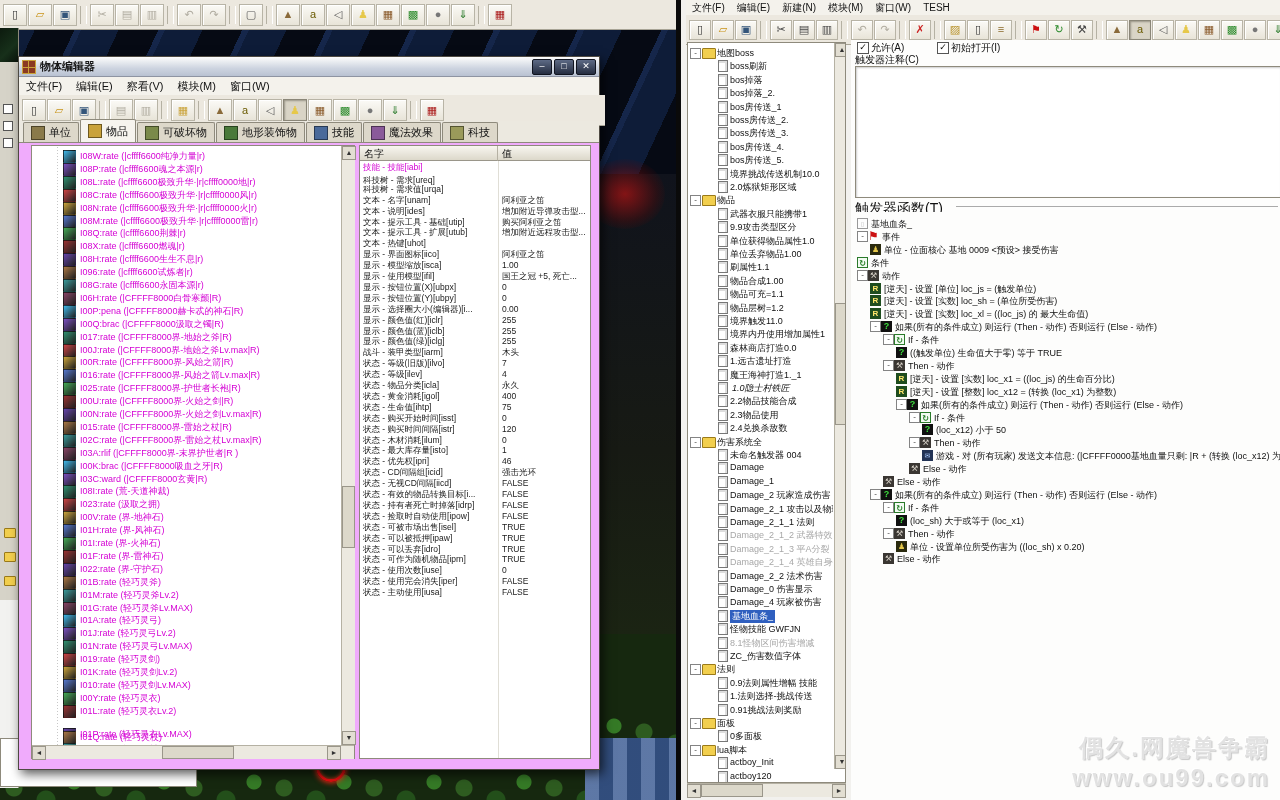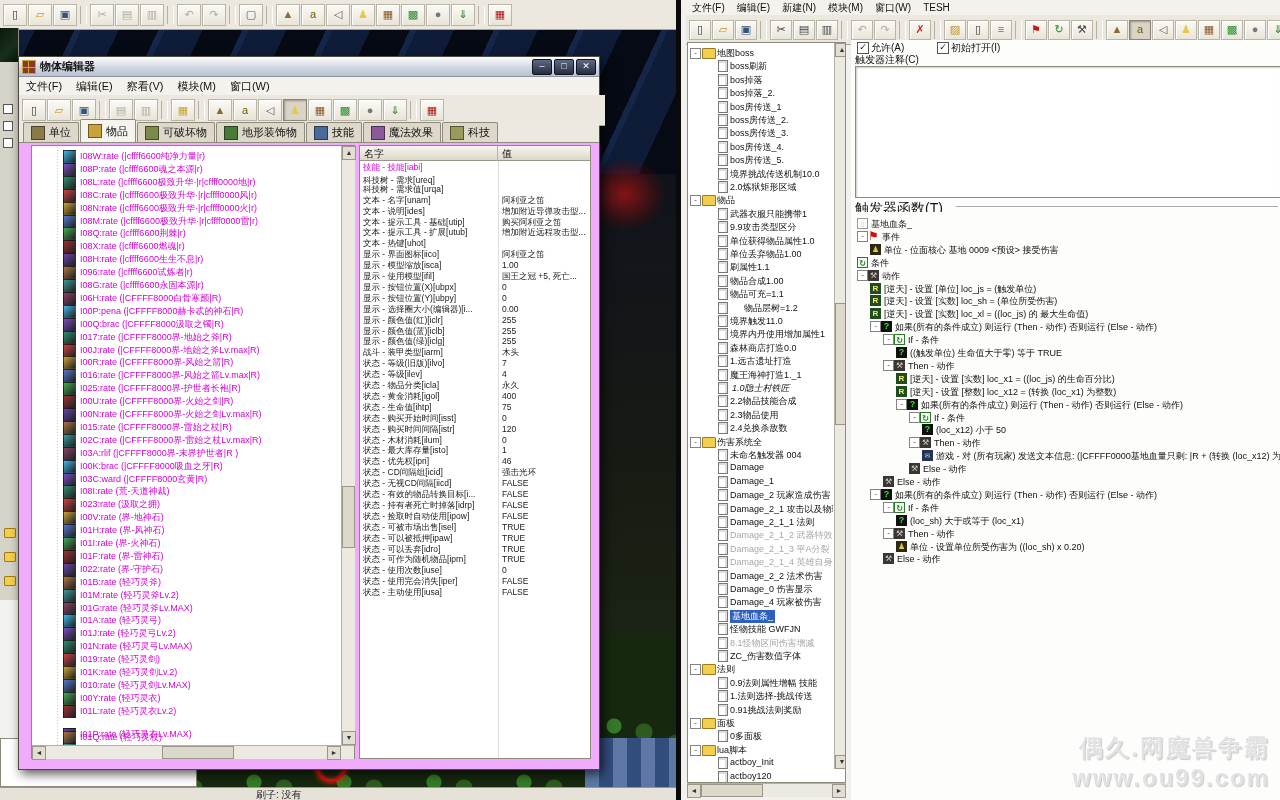--- a/index.html
+++ b/index.html
@@ -685,23 +685,20 @@
             <span class="prop-val">FALSE</span>
           </div>
           <div class="prop-row" style="top: 426.1px;">
             <span class="prop-name">状态 - 主动使用[iusa]</span>
             <span class="prop-val">FALSE</span>
           </div>
         </div>
     </div>
   </div>
 
-  <div class="abs" id="status-bar">
-    <div id="status-brush">刷子: 没有</div>
-  </div>
 
   <div class="abs" id="trig-panel">
     <div class="menubar" id="trig-menubar">
         <span class="menu-item">文件(F)</span>
         <span class="menu-item">编辑(E)</span>
         <span class="menu-item">新建(N)</span>
         <span class="menu-item">模块(M)</span>
         <span class="menu-item">窗口(W)</span>
         <span class="menu-item">TESH</span>
       </div>
@@ -858,21 +855,21 @@
           <div class="tt-row" style="top: 230.8px; left: 0px; width: 145px;">
             <span class="ti-doc" style="left: 30px;"></span>
             <span class="tt-label" style="left: 42px;">物品合成1.00</span>
           </div>
           <div class="tt-row" style="top: 244.2px; left: 0px; width: 145px;">
             <span class="ti-doc" style="left: 30px;"></span>
             <span class="tt-label" style="left: 42px;">物品可充=1.1</span>
           </div>
           <div class="tt-row" style="top: 257.6px; left: 0px; width: 145px;">
             <span class="ti-doc" style="left: 30px;"></span>
-            <span class="tt-label" style="left: 56px;">物品层树=1.2</span>
+            <span class="tt-label" style="left: 42px;">物品层树=1.2</span>
           </div>
           <div class="tt-row" style="top: 271px; left: 0px; width: 145px;">
             <span class="ti-doc" style="left: 30px;"></span>
             <span class="tt-label" style="left: 42px;">境界触发11.0</span>
           </div>
           <div class="tt-row" style="top: 284.4px; left: 0px; width: 145px;">
             <span class="ti-doc" style="left: 30px;"></span>
             <span class="tt-label" style="left: 42px;">境界内丹使用增加属性1</span>
           </div>
           <div class="tt-row" style="top: 297.8px; left: 0px; width: 145px;">

